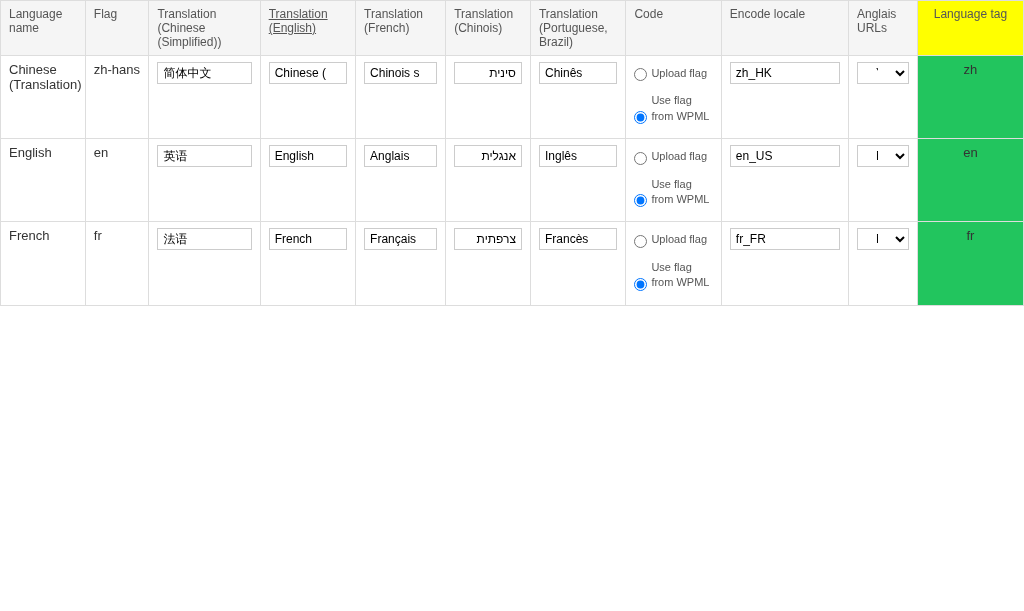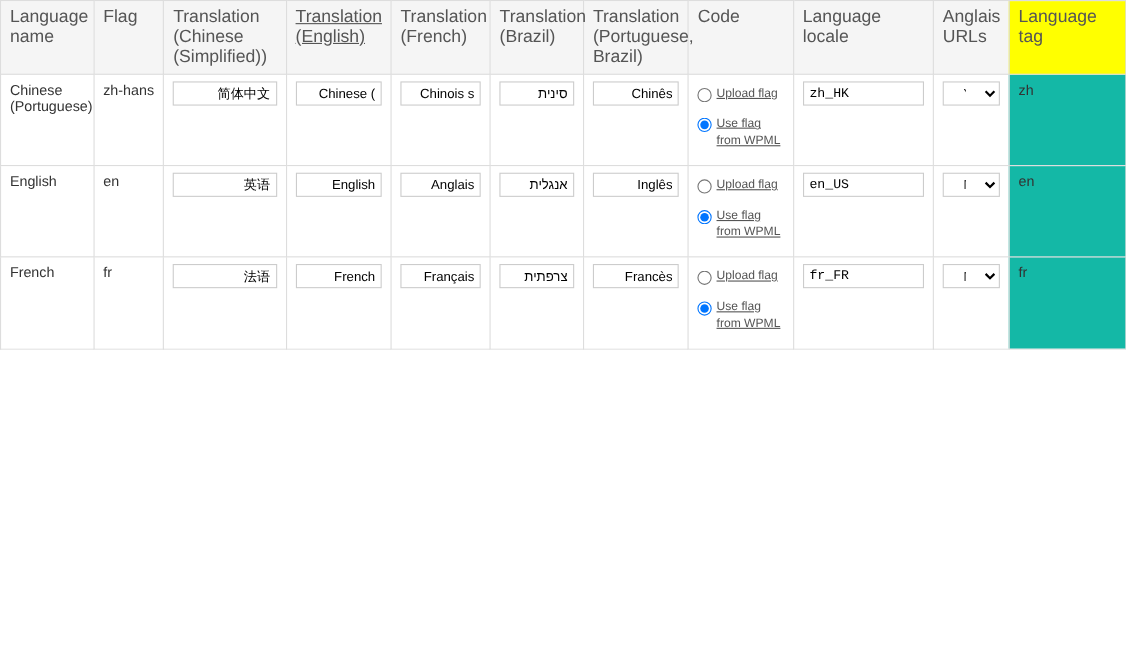--- a/index.html
+++ b/index.html
@@ -19,75 +19,72 @@
       table-layout: fixed;
     }
     th, td {
       border: 1px solid #ddd;
       padding: 6px 8px;
       vertical-align: top;
     }
     th {
       background: #f5f5f5;
       font-weight: normal;
-      font-size: 16px;
+      font-size: 12px;
       color: #555;
       text-align: left;
     }
     .col-lang-name { width: 80px; }
     .col-code { width: 60px; }
     .col-trans-chinese { width: 105px; }
     .col-trans-english { width: 90px; text-decoration: underline; }
     .col-trans-french { width: 85px; margin-top: 16px; }
     .col-trans-hebrew { width: 80px; }
     .col-trans-ptbr { width: 90px; }
     .col-flag { width: 90px; }
     .col-default-locale { width: 120px; }
     .col-encode-urls { width: 65px; }
-    .col-lang-tag { width: 100px; background: #ffff00; }
+    .col-lang-tag { width: 100px; background: #ffff00; text-align: center; }
 
     td.lang-tag-cell {
-      background: #14b8a6;
+      background: #22c55e;
     }
 
     .input-field {
       border: 1px solid #ccc;
       padding: 3px 5px;
       width: 100%;
       font-size: 12px;
       background: #fff;
-      text-align: right;
     }
 
     .locale-input {
       border: 1px solid #ccc;
       padding: 3px 5px;
       width: 100%;
       font-size: 12px;
-      font-family: Liberation Mono, monospace;
     }
 
     .select-field {
       border: 1px solid #ccc;
       padding: 2px 14px;
       font-size: 12px;
       width: 100%;
       background: #fff;
     }
 
     .flag-cell {
       font-size: 11px;
       color: #555;
       line-height: 1.5;
     }
     .flag-option {
       display: flex;
-      align-items: flex-start;
+      align-items: flex-end;
       margin-bottom: 4px;
-      text-decoration: underline;
     }
     .flag-option input[type="radio"] {
       margin-top: 2px;
       margin-right: 4px;
     }
     .flag-option label {
       font-size: 11px;
       color: #555;
       line-height: 1.4;
     }
@@ -107,31 +104,31 @@
 
 <div class="table-container">
   <table>
     <thead>
       <tr>
         <th class="col-lang-name">Language name</th>
         <th class="col-code">Flag</th>
         <th class="col-trans-chinese">Translation (Chinese (Simplified))</th>
         <th class="col-trans-english">Translation (English)</th>
         <th class="col-trans-french">Translation (French)</th>
-        <th class="col-trans-hebrew">Translation (Brazil)</th>
+        <th class="col-trans-hebrew">Translation (Chinois)</th>
         <th class="col-trans-ptbr">Translation (Portuguese, Brazil)</th>
         <th class="col-flag">Code</th>
-        <th class="col-default-locale">Language locale</th>
+        <th class="col-default-locale">Encode locale</th>
         <th class="col-encode-urls">Anglais URLs</th>
         <th class="col-lang-tag">Language tag</th>
       </tr>
     </thead>
     <tbody id="table-body">
     <tr>
-          <td class="col-lang-name">Chinese (Portuguese)</td>
+          <td class="col-lang-name">Chinese (Translation)</td>
           <td class="col-code">zh-hans</td>
           <td class="col-trans-chinese"><input type="text" class="input-field" value="简体中文" style=""></td>
           <td class="col-trans-english"><input type="text" class="input-field" value="Chinese (" style=""></td>
           <td class="col-trans-french"><input type="text" class="input-field" value="Chinois s" style=""></td>
           <td class="col-trans-hebrew"><input type="text" class="input-field" dir="rtl" value="סינית" style=""></td>
           <td class="col-trans-ptbr"><input type="text" class="input-field" value="Chinês" style=""></td>
           <td class="col-flag flag-cell">
             <div class="flag-option flag-section">
               <input type="radio" name="flag_0" style="">
               <label>Upload flag</label>

